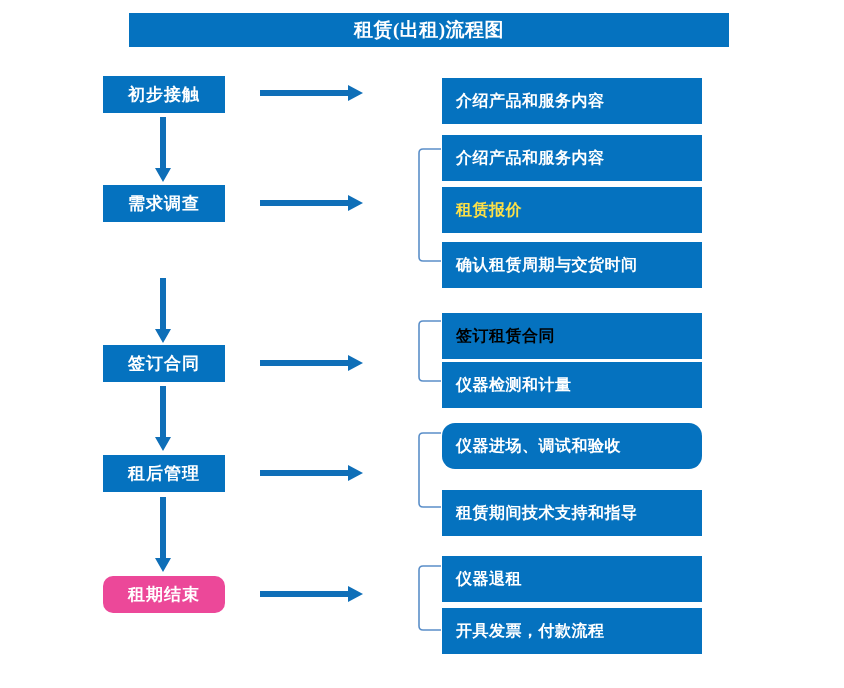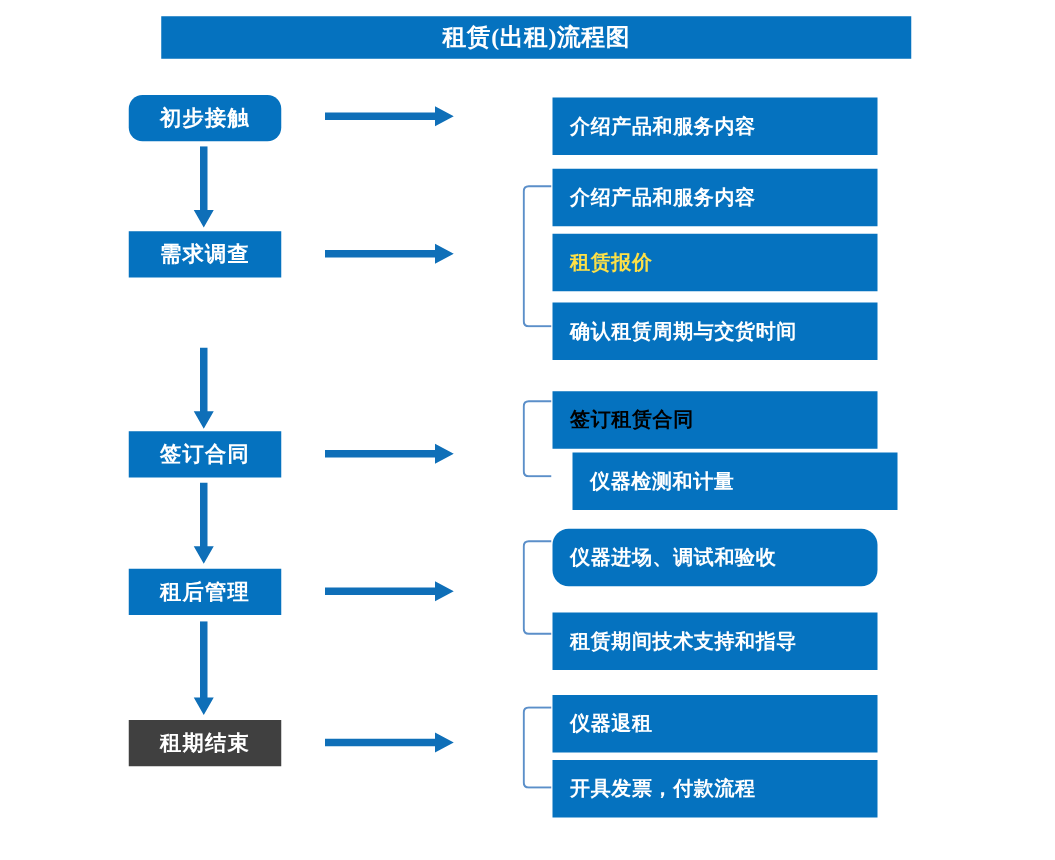--- a/index.html
+++ b/index.html
@@ -96,33 +96,33 @@
   .bracket svg { display: block; }
 </style>
 </head>
 <body>
 
 <div id="flow-root">
 
   <div class="title-bar">租赁(出租)流程图</div>
 
   <div id="stages-layer">
-      <div class="stage-box" style="top: 76px; background: rgb(5, 114, 191); color: rgb(255, 255, 255); border-radius: 11px;">初步接触</div>
+      <div class="stage-box" style="top: 76px; background: rgb(5, 114, 191); color: rgb(255, 255, 255);">初步接触</div>
       <div class="stage-box" style="top: 185px; background: rgb(5, 114, 191); color: rgb(255, 255, 255);">需求调查</div>
       <div class="stage-box" style="top: 345px; background: rgb(5, 114, 191); color: rgb(255, 255, 255);">签订合同</div>
       <div class="stage-box" style="top: 455px; background: rgb(5, 114, 191); color: rgb(255, 255, 255);">租后管理</div>
-      <div class="stage-box" style="top: 576px; background: #404040; color: rgb(255, 255, 255);">租期结束</div>
+      <div class="stage-box" style="top: 576px; background: #ec4899; color: rgb(255, 255, 255); border-radius: 10px;">租期结束</div>
     </div>
   <div id="details-layer">
       <div class="detail-box" style="top: 78px; background: rgb(5, 114, 191); color: rgb(255, 255, 255);">介绍产品和服务内容</div>
       <div class="detail-box" style="top: 135px; background: rgb(5, 114, 191); color: rgb(255, 255, 255);">介绍产品和服务内容</div>
       <div class="detail-box" style="top: 187px; background: rgb(5, 114, 191); color: #fde047;">租赁报价</div>
       <div class="detail-box" style="top: 242px; background: rgb(5, 114, 191); color: rgb(255, 255, 255);">确认租赁周期与交货时间</div>
       <div class="detail-box" style="top: 313px; background: rgb(5, 114, 191); color: #000000;">签订租赁合同</div>
-      <div class="detail-box" style="top: 362px; background: rgb(5, 114, 191); color: rgb(255, 255, 255); margin-left: 16px;">仪器检测和计量</div>
+      <div class="detail-box" style="top: 362px; background: rgb(5, 114, 191); color: rgb(255, 255, 255);">仪器检测和计量</div>
       <div class="detail-box" style="top: 423px; background: rgb(5, 114, 191); color: rgb(255, 255, 255); border-radius: 13px;">仪器进场、调试和验收</div>
       <div class="detail-box" style="top: 490px; background: rgb(5, 114, 191); color: rgb(255, 255, 255);">租赁期间技术支持和指导</div>
       <div class="detail-box" style="top: 556px; background: rgb(5, 114, 191); color: rgb(255, 255, 255);">仪器退租</div>
       <div class="detail-box" style="top: 608px; background: rgb(5, 114, 191); color: rgb(255, 255, 255);">开具发票，付款流程</div>
     </div>
   <div id="arrows-layer">
       <div class="arrow-h" style="top: 82px;">
         <svg width="104" height="22" viewBox="0 0 104 22">
           <path d="M0 8 L88 8 L88 3 L103 11 L88 19 L88 14 L0 14 Z" fill="#0f6fb8"></path>
         </svg>

